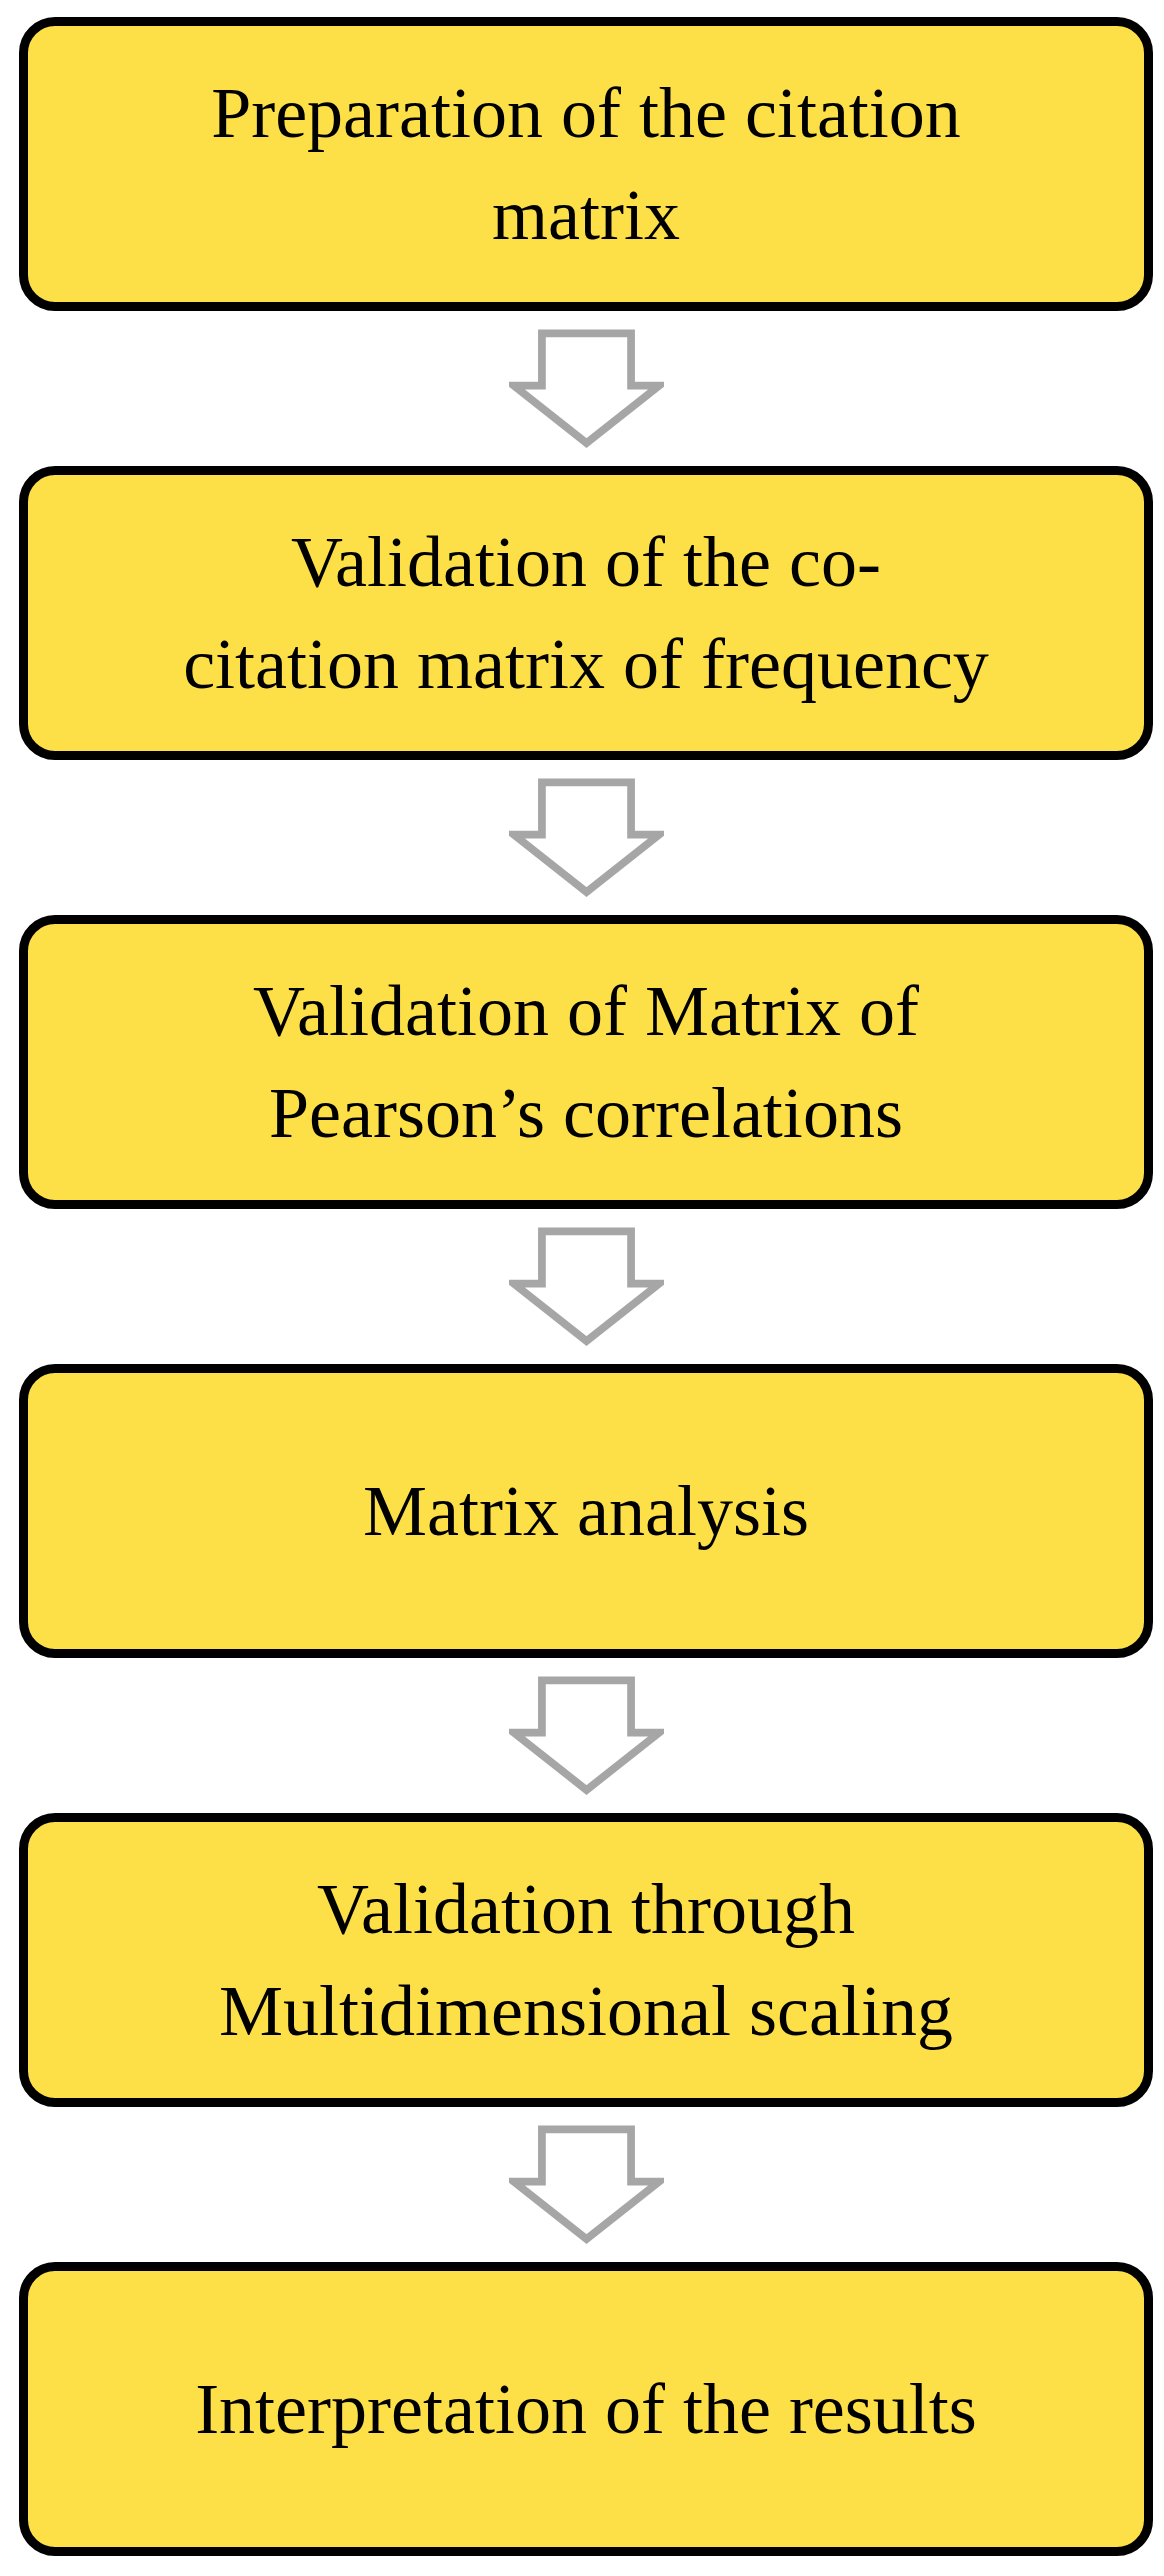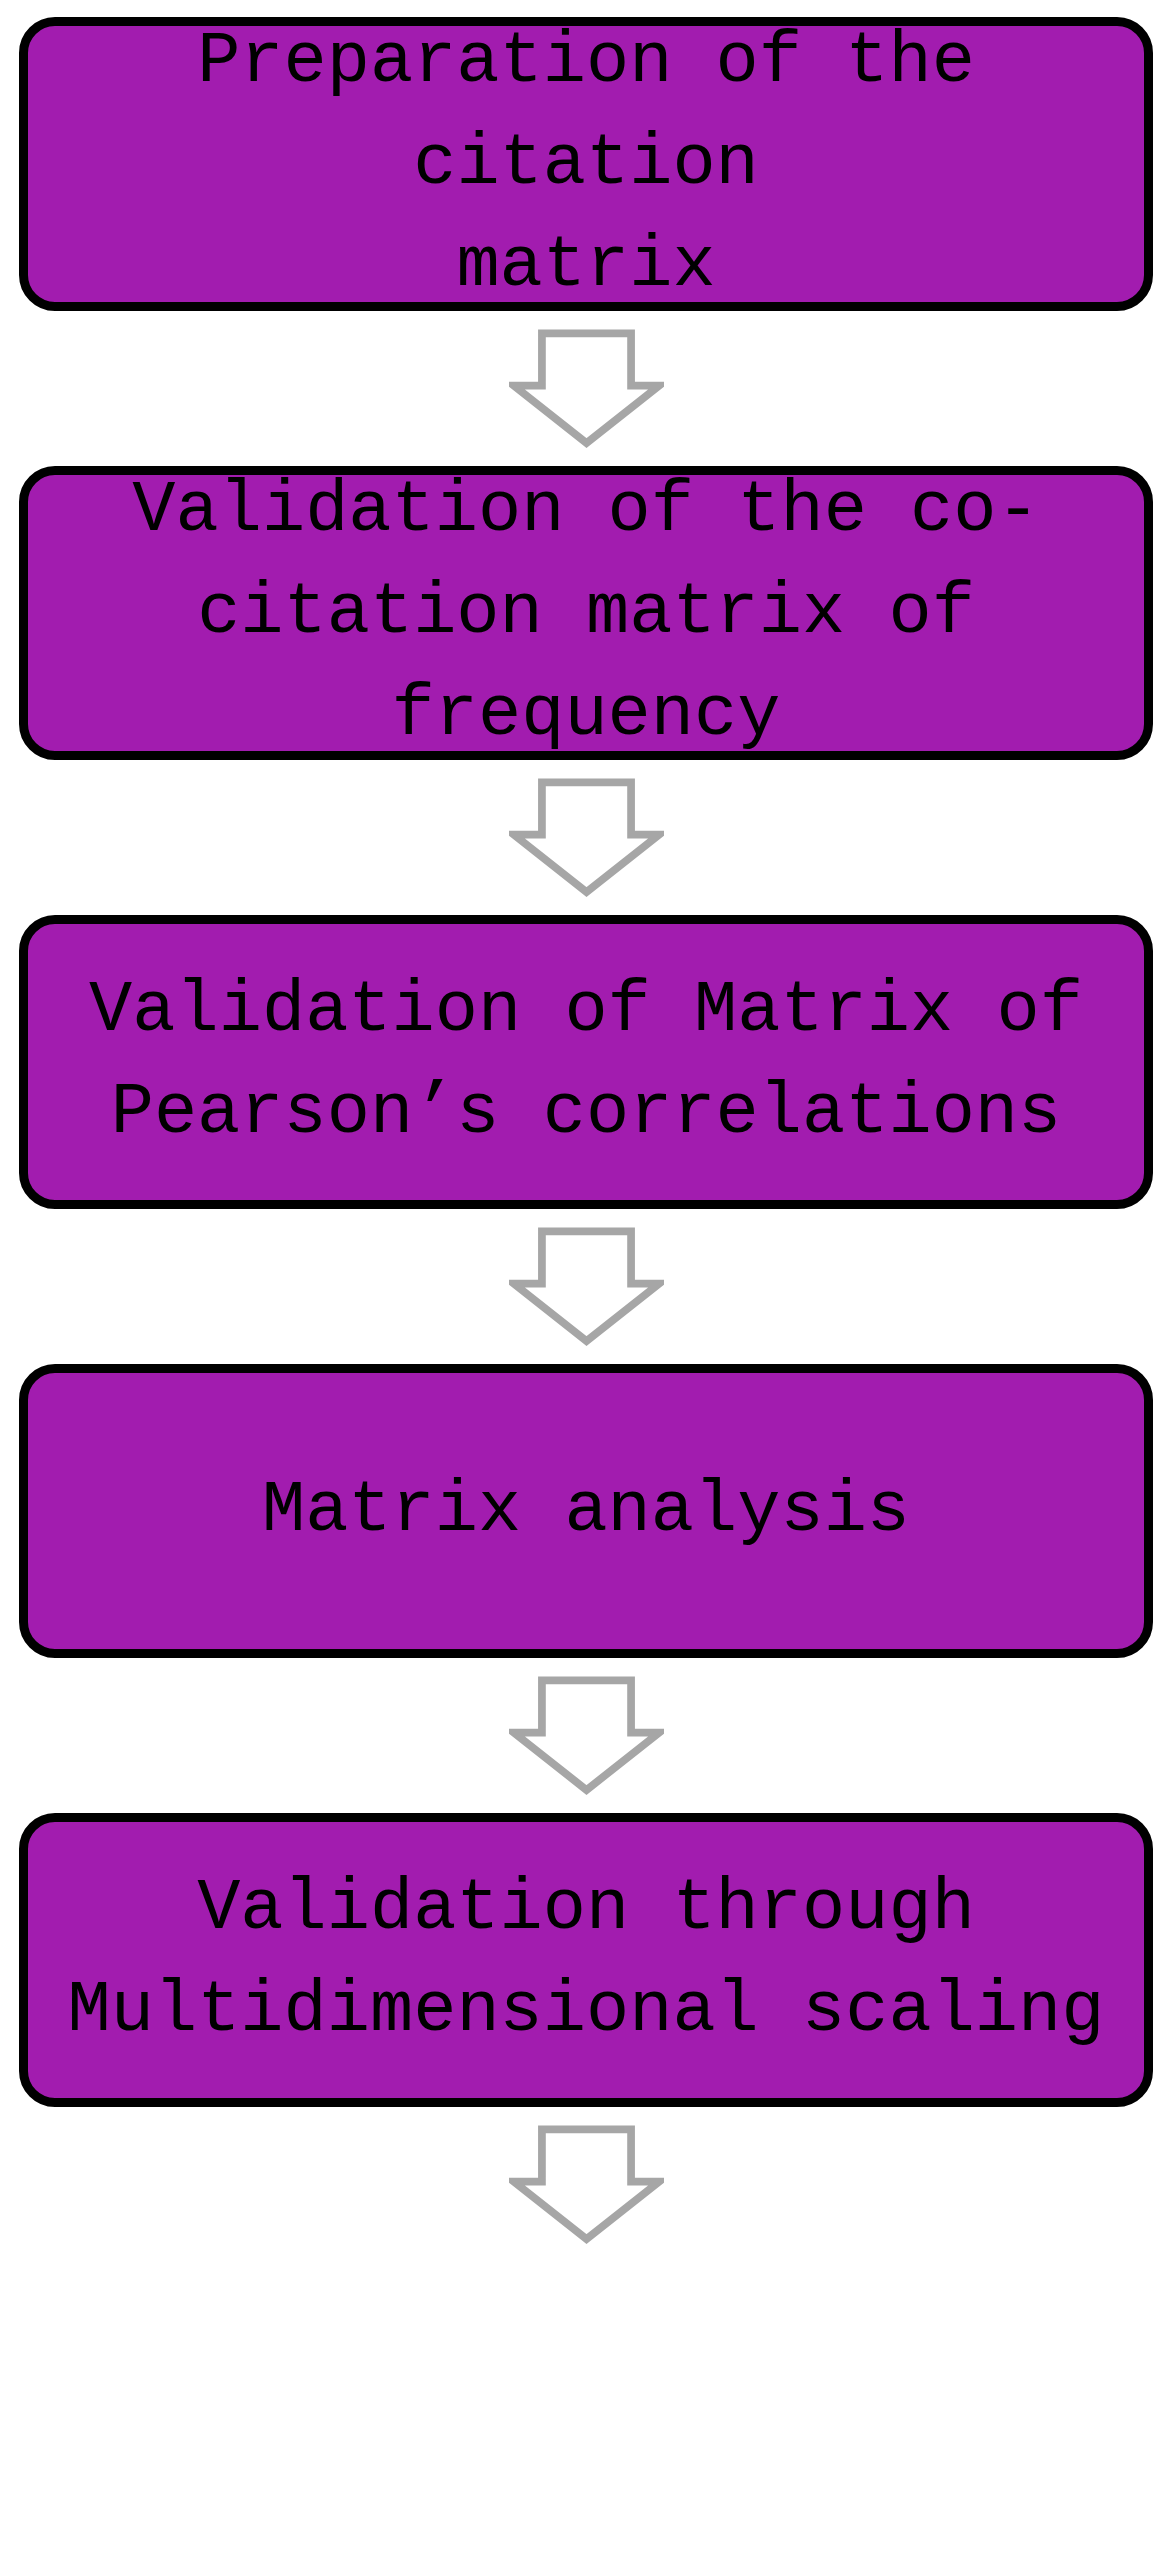--- a/index.html
+++ b/index.html
@@ -21,33 +21,32 @@
     left: 19px;
     width: 1134px;
     display: flex;
     flex-direction: column;
     align-items: center;
   }
   .step {
     box-sizing: border-box;
     width: 100%;
     height: 294px;
-    background: #a21caf;
+    background: #fde047;
     border: 9.4px solid #000000;
     border-radius: 36px;
     display: flex;
     align-items: center;
     justify-content: center;
     text-align: center;
     white-space: pre-line;
     font-size: 72px;
     line-height: 1.42;
     color: #000000;
     padding: 0 17px;
-    font-family: Liberation Mono, monospace;
   }
   .arrow-gap {
     height: 155px;
     display: flex;
     align-items: center;
     justify-content: center;
   }
   .arrow-gap svg {
     display: block;
   }
@@ -105,16 +104,19 @@
       <span>Validation through
 Multidimensional scaling</span>
     </div>
 
     <div class="arrow-gap">
       <svg width="155" height="120" viewBox="0 0 180 140">
         <polygon points="38,5 142,5 142,66 175,66 90,133 5,66 38,66" fill="#ffffff" stroke-width="9" stroke-miterlimit="6" stroke="#a6a6a6"></polygon>
       </svg>
     </div>
 
+    <div class="step">
+      <span>Interpretation of the results</span>
+    </div>
 
   </div>
 </div>
 
 
 </body></html>

